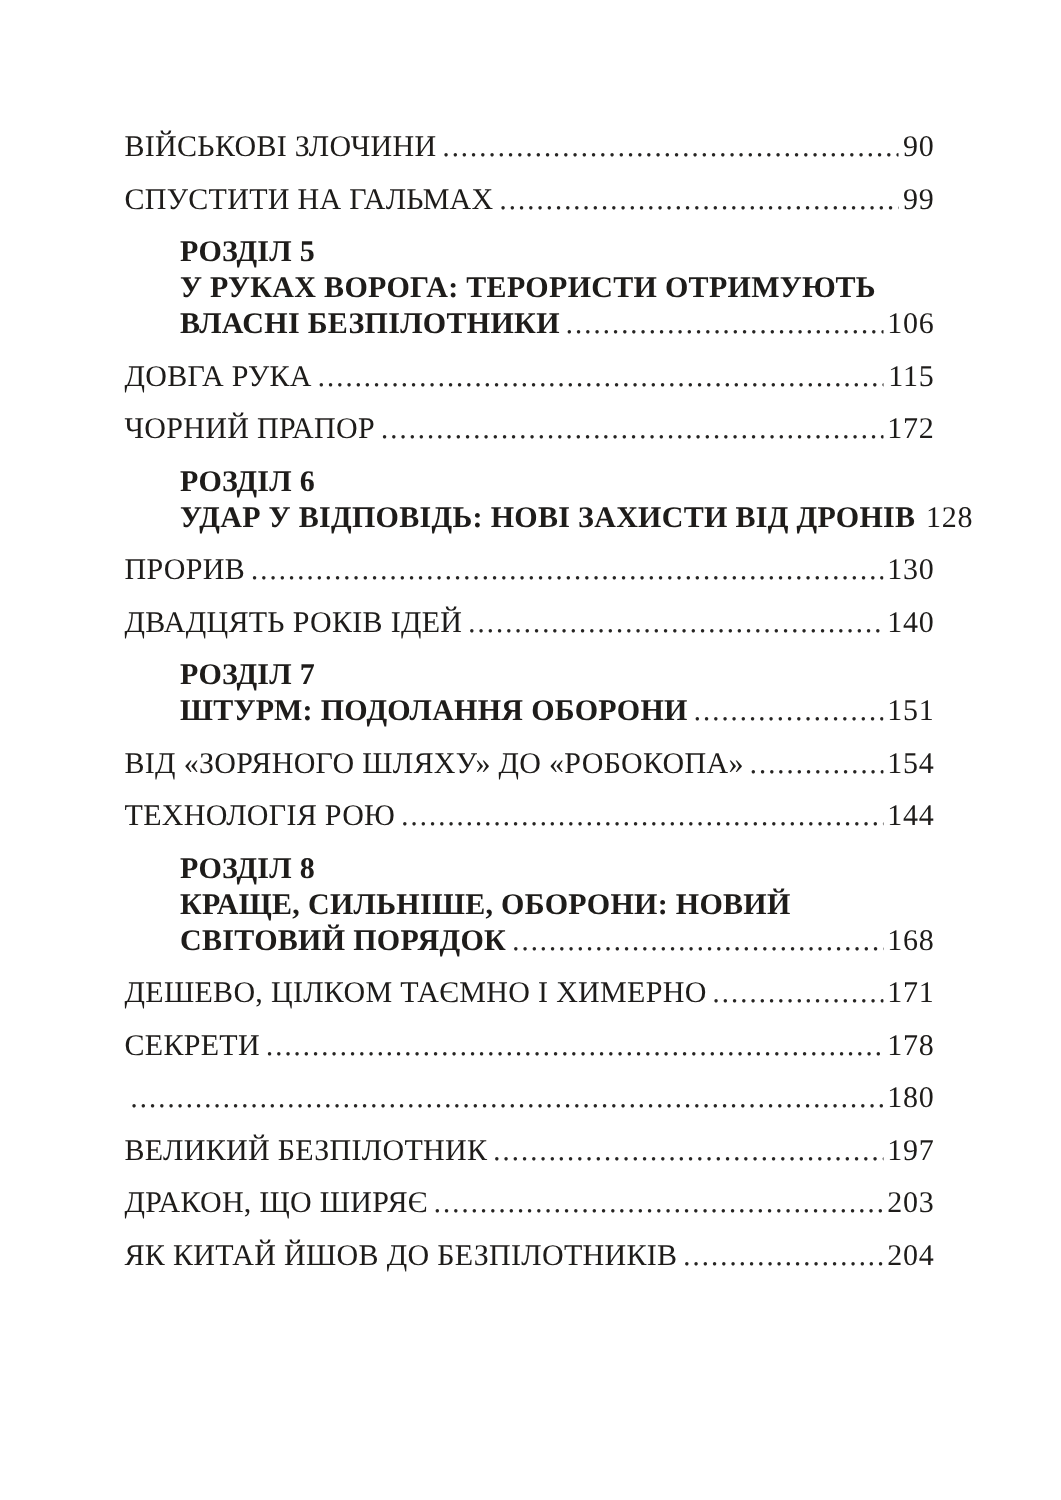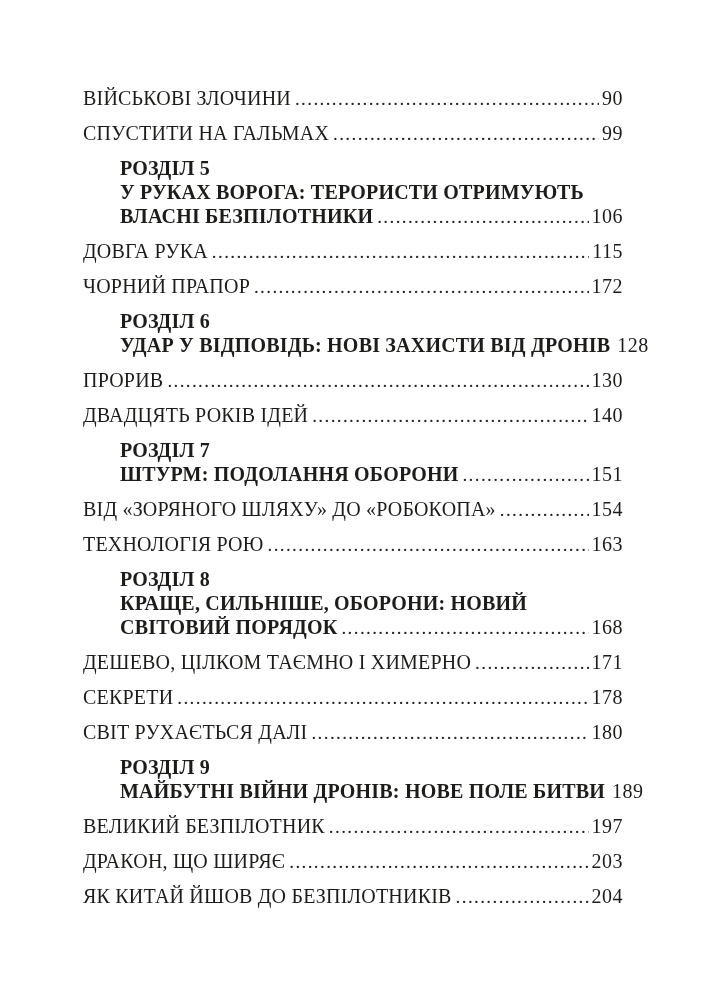--- a/index.html
+++ b/index.html
@@ -126,21 +126,21 @@
         <div class="line lead">
           <span class="t">ВІД «ЗОРЯНОГО ШЛЯХУ» ДО «РОБОКОПА»</span>
           <span class="leader"></span>
           <span class="pg">154</span>
         </div>
       </div>
       <div class="entry section">
         <div class="line lead">
           <span class="t">ТЕХНОЛОГІЯ РОЮ</span>
           <span class="leader"></span>
-          <span class="pg">163</span>
+          <span class="pg">144</span>
         </div>
       </div>
       <div class="entry chapter">
         <div class="line"><span class="t">РОЗДІЛ 8</span></div>
         <div class="line"><span class="t">КРАЩЕ, СИЛЬНІШЕ, ОБОРОНИ: НОВИЙ</span></div>
         <div class="line lead">
           <span class="t">СВІТОВИЙ ПОРЯДОК</span>
           <span class="leader"></span>
           <span class="pg">168</span>
         </div>
@@ -154,31 +154,22 @@
       </div>
       <div class="entry section">
         <div class="line lead">
           <span class="t">СЕКРЕТИ</span>
           <span class="leader"></span>
           <span class="pg">178</span>
         </div>
       </div>
       <div class="entry section">
         <div class="line lead">
-          <span class="t">СВІТ РУХАЄТЬСЯ ДАЛІ</span>
           <span class="leader"></span>
           <span class="pg">180</span>
-        </div>
-      </div>
-      <div class="entry chapter">
-        <div class="line"><span class="t">РОЗДІЛ 9</span></div>
-        <div class="line lead">
-          <span class="t">МАЙБУТНІ ВІЙНИ ДРОНІВ: НОВЕ ПОЛЕ БИТВИ</span>
-          <span class="leader"></span>
-          <span class="pg">189</span>
         </div>
       </div>
       <div class="entry section">
         <div class="line lead">
           <span class="t">ВЕЛИКИЙ БЕЗПІЛОТНИК</span>
           <span class="leader"></span>
           <span class="pg">197</span>
         </div>
       </div>
       <div class="entry section">

